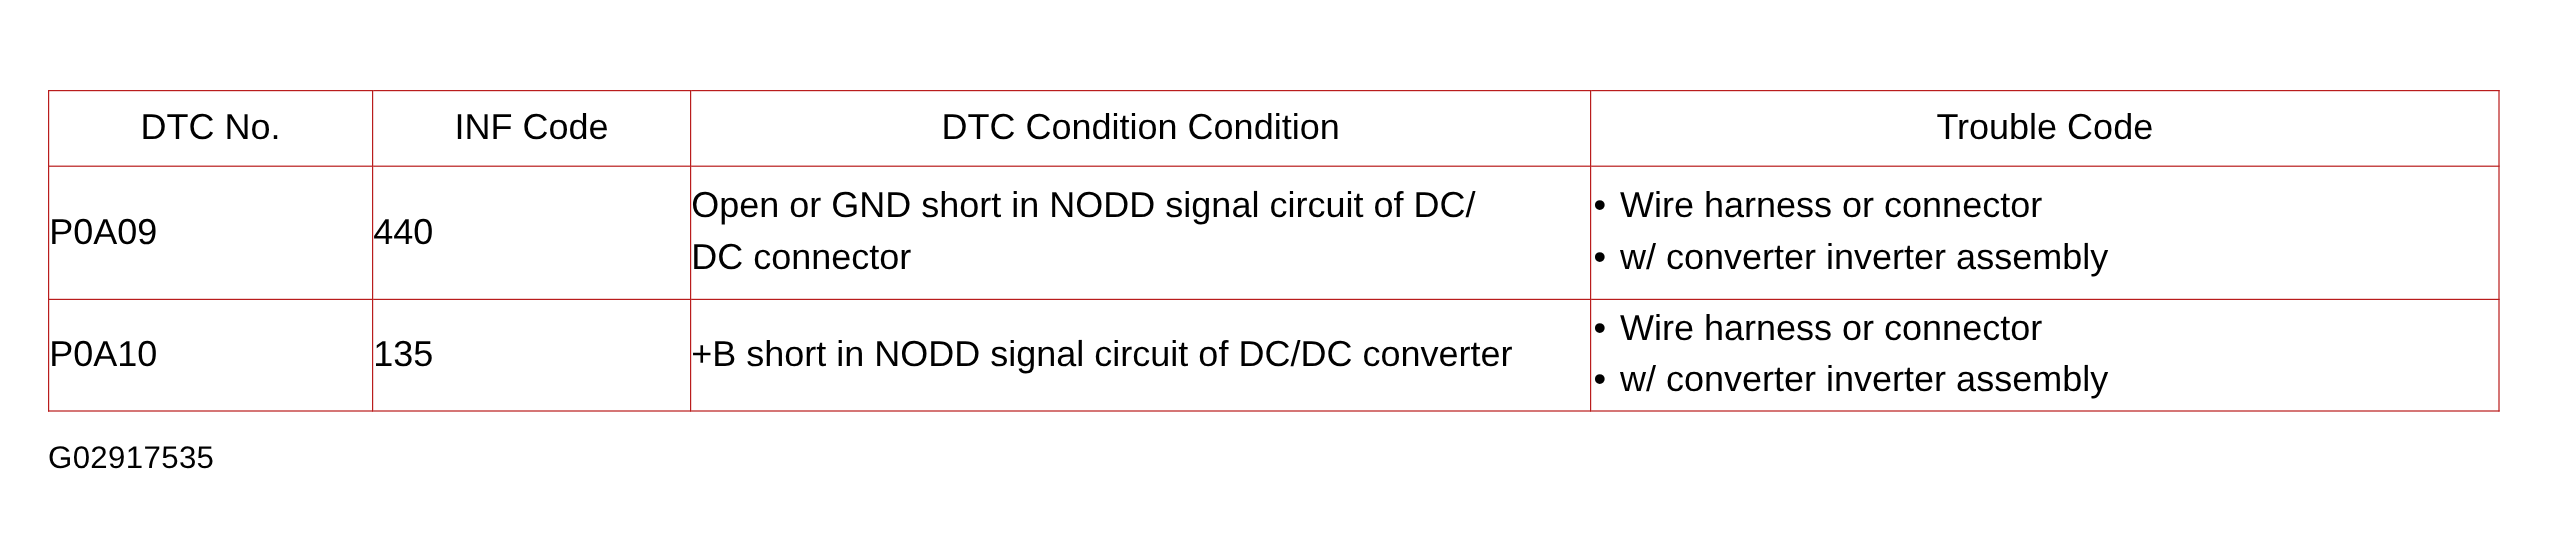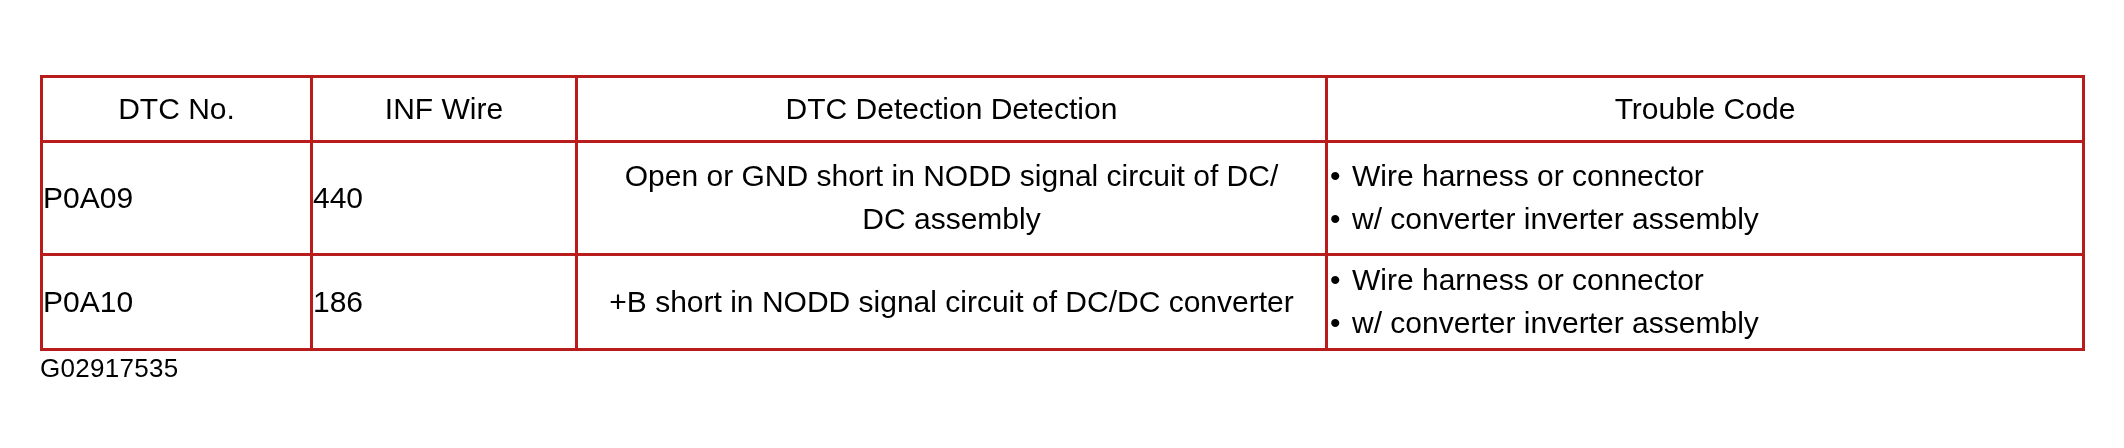--- a/index.html
+++ b/index.html
@@ -27,21 +27,21 @@
     width: 2042px;
   }
   table.dtc-table {
     border-collapse: collapse;
     table-layout: fixed;
     width: 2042px;
     background: #ffffff;
   }
   table.dtc-table td,
   table.dtc-table th {
-    border: 3px solid #b91c1c;
+    border: 1px solid #b91c1c;
     padding: 0;
     vertical-align: middle;
     font-weight: normal;
     background: #ffffff;
   }
   
   col.c-dtc      { width: 270px; }
   col.c-inf      { width: 265px; }
   col.c-cond     { width: 750px; }
   col.c-trouble  { width: 757px; }
@@ -85,66 +85,66 @@
     position: absolute;
     left: 2px;
     top: 0;
   }
   .row-tall td { height: 110px; }
   .row-short td { height: 92px; }
 
   .figure-code {
     position: absolute;
     left: 40px;
-    top: 355px;
+    top: 368px;
     font-size: 26px;
     letter-spacing: 0.3px;
     line-height: 1;
   }
-  .cond-line { display: block; white-space: nowrap; text-align: center; }
+  .cond-line { display: block; white-space: nowrap; }
 </style>
 </head>
 <body>
 
 <div class="page">
 
   <div class="table-wrap">
     <table class="dtc-table">
       <colgroup>
         <col class="c-dtc">
         <col class="c-inf">
         <col class="c-cond">
         <col class="c-trouble">
       </colgroup>
       <thead>
         <tr>
           <th class="hdr-cell">DTC No.</th>
-          <th class="hdr-cell">INF Wire</th>
-          <th class="hdr-cell">DTC Detection Detection</th>
+          <th class="hdr-cell">INF Code</th>
+          <th class="hdr-cell">DTC Condition Condition</th>
           <th class="hdr-cell">Trouble Code</th>
         </tr>
       </thead>
       <tbody>
         <tr class="row-tall">
           <td class="cell-center">P0A09</td>
           <td class="cell-center">440</td>
           <td class="cell-text">
             <span class="cond-line">Open or GND short in NODD signal circuit of DC/</span>
-            <span class="cond-line">DC assembly</span>
+            <span class="cond-line">DC connector</span>
           </td>
           <td class="cell-list">
             <ul>
               <li><span class="bullet-dot">•</span><span>Wire harness or connector</span></li>
               <li><span class="bullet-dot">•</span><span>w/ converter inverter assembly</span></li>
             </ul>
           </td>
         </tr>
         <tr class="row-short">
           <td class="cell-center">P0A10</td>
-          <td class="cell-center">186</td>
+          <td class="cell-center">135</td>
           <td class="cell-text">
             <span class="cond-line">+B short in NODD signal circuit of DC/DC converter</span>
           </td>
           <td class="cell-list">
             <ul>
               <li><span class="bullet-dot">•</span><span>Wire harness or connector</span></li>
               <li><span class="bullet-dot">•</span><span>w/ converter inverter assembly</span></li>
             </ul>
           </td>
         </tr>

